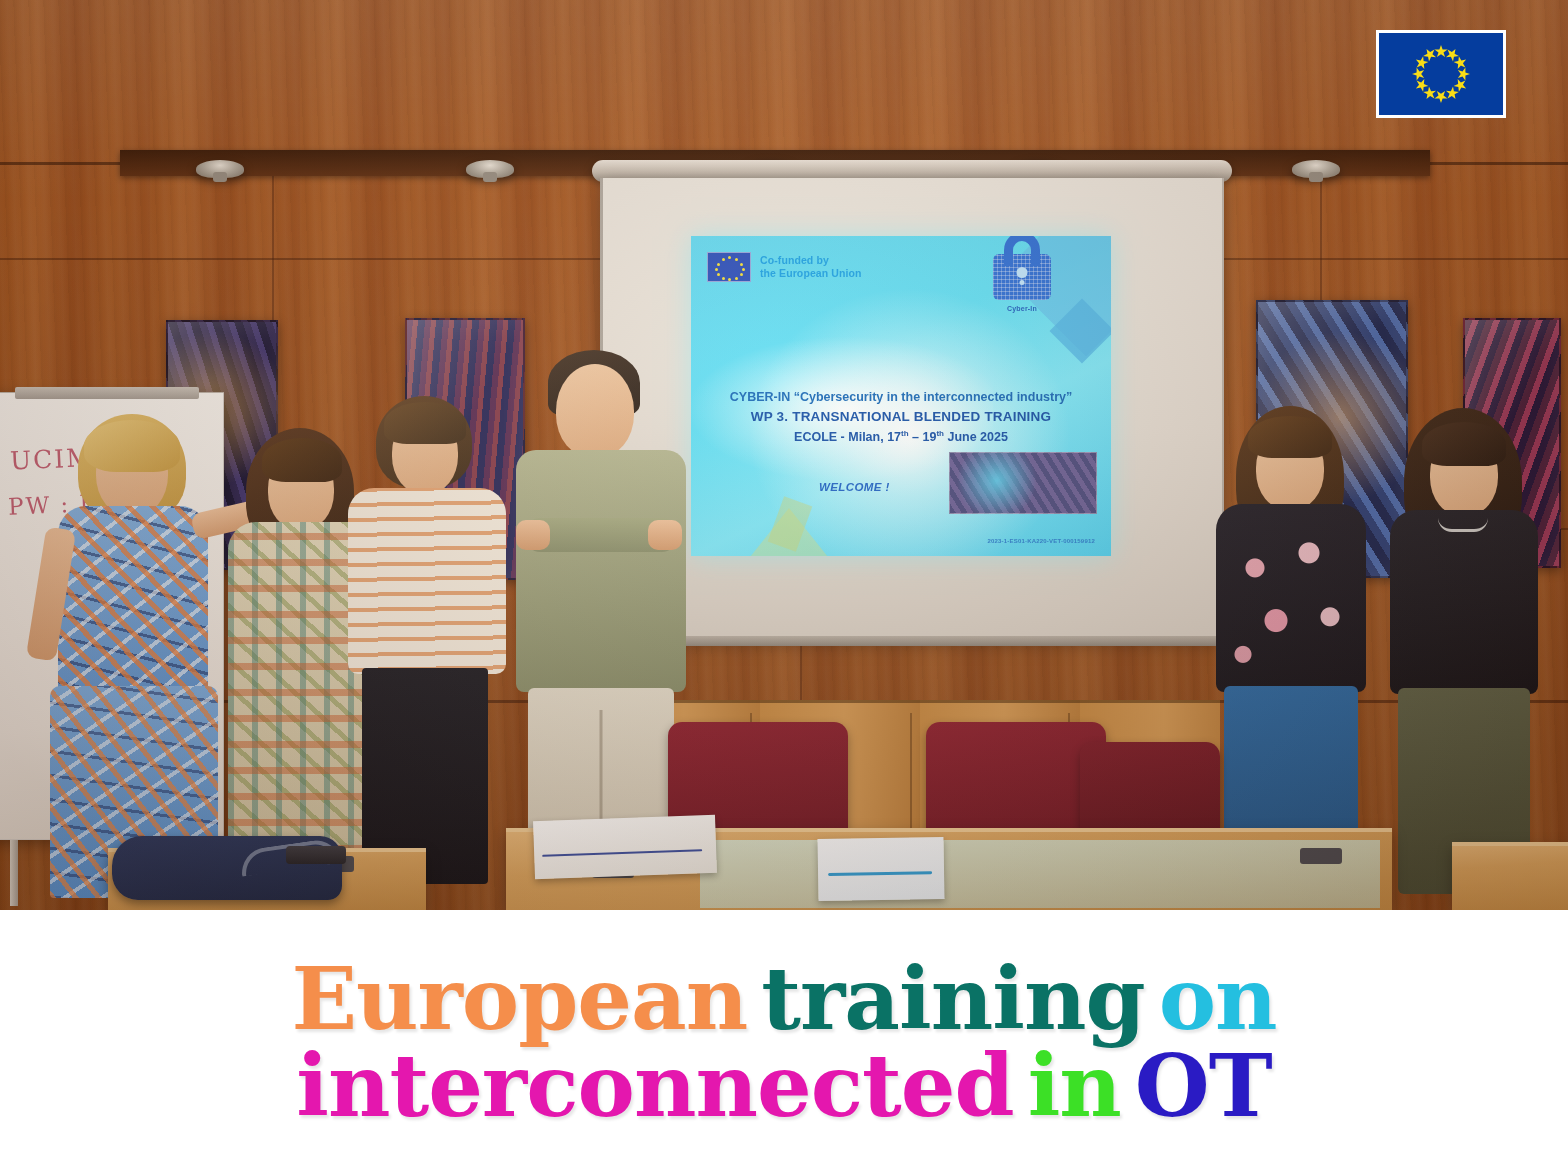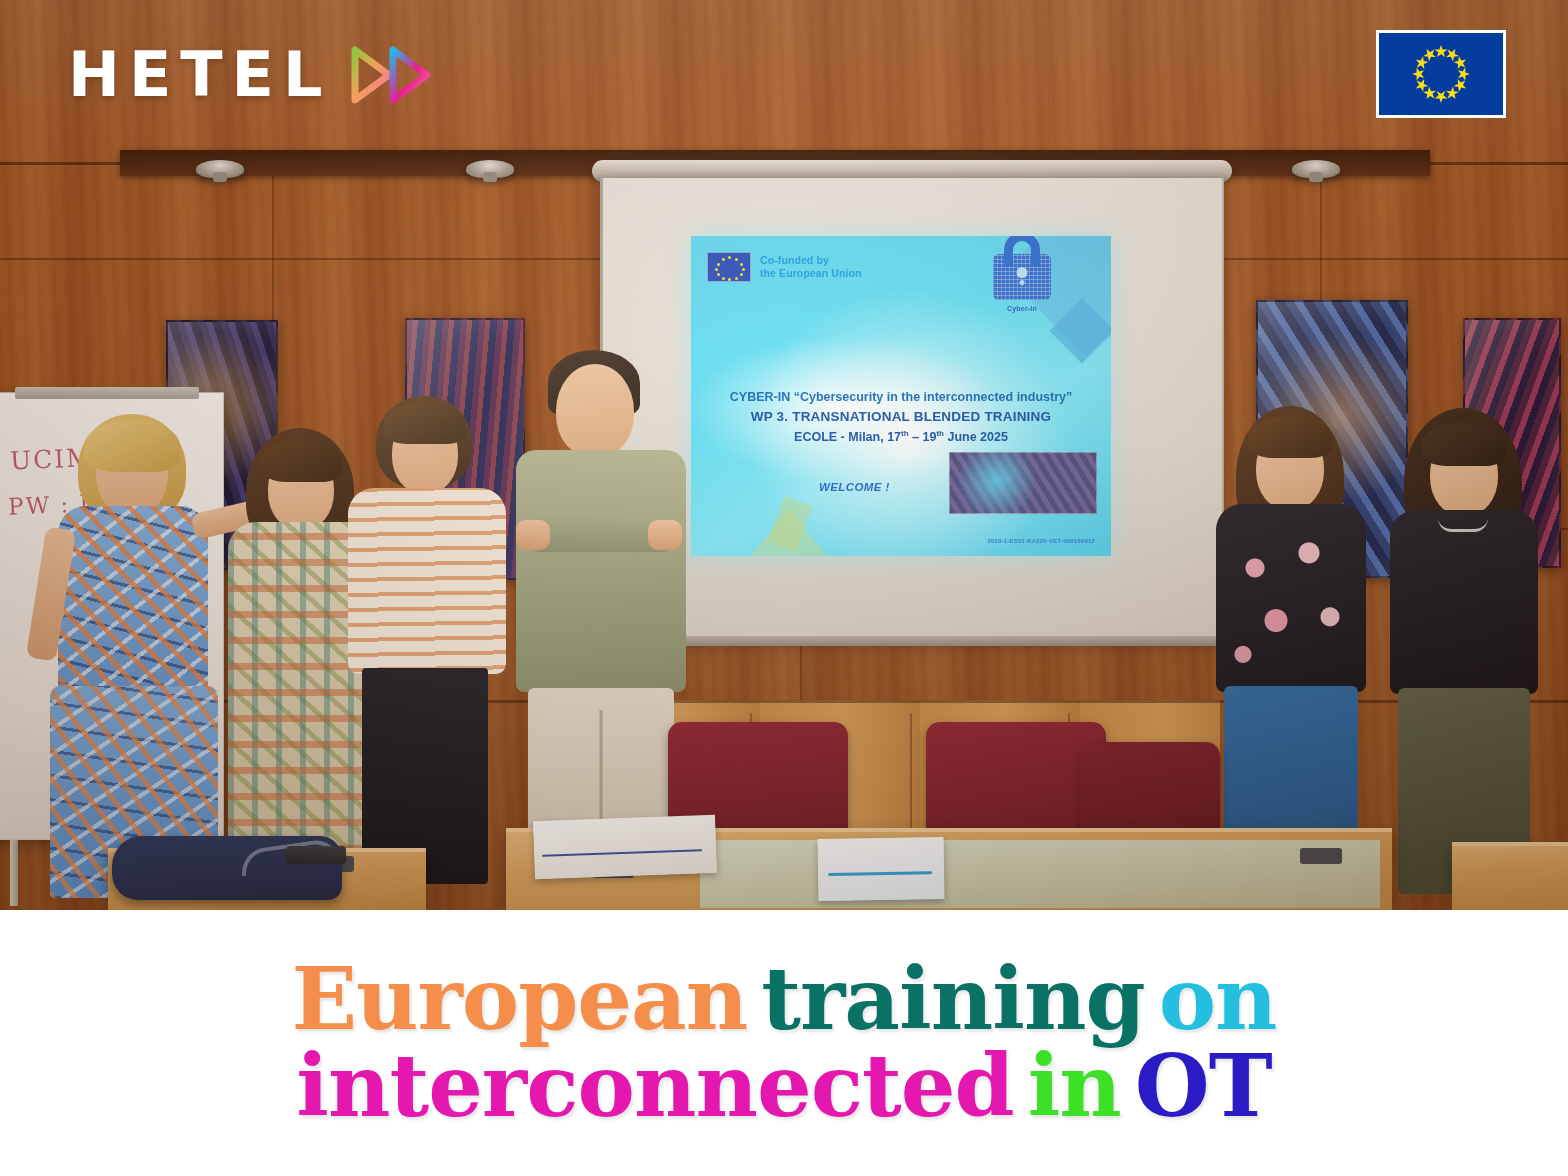--- a/index.html
+++ b/index.html
@@ -606,41 +606,20 @@
     <div class="grommet g2"></div>
     <div class="grommet g3"></div>
 
     <div class="backpack"></div>
     <div class="phone"></div>
     <div class="papers pa1"></div>
     <div class="papers pa2"></div>
 
     <div class="photo-warm"></div>
 
-    <div class="hetel">
-      <div class="hetel-word">HETEL</div>
-      <div class="hetel-mark">
-        <svg width="92" height="70" viewBox="0 0 92 70" fill="none" aria-hidden="true">
-          <defs>
-            <linearGradient id="gA" x1="0" y1="0" x2="1" y2="1">
-              <stop offset="0%" stop-color="#8dc63f"></stop>
-              <stop offset="45%" stop-color="#f5a05a"></stop>
-              <stop offset="100%" stop-color="#f06ea9"></stop>
-            </linearGradient>
-            <linearGradient id="gB" x1="0" y1="0" x2="1" y2="1">
-              <stop offset="0%" stop-color="#27b7e8"></stop>
-              <stop offset="55%" stop-color="#ec1c8e"></stop>
-              <stop offset="100%" stop-color="#f07aa8"></stop>
-            </linearGradient>
-          </defs>
-          <path d="M8 10 L8 60 L42 35 Z" stroke="url(#gA)" stroke-width="7" stroke-linejoin="round" stroke-linecap="round" fill="none"></path>
-          <path d="M46 10 L46 60 L80 35 Z" stroke="url(#gB)" stroke-width="7" stroke-linejoin="round" stroke-linecap="round" fill="none"></path>
-        </svg>
-      </div>
-    </div>
 
     <div class="eu-block">
       <div class="eu-flag">
         <svg width="124" height="82" viewBox="0 0 124 82" aria-hidden="true">
           <g fill="#f9dd16">
             <g id="starset">
               <polygon points="62,12 63.6,16.6 68.5,16.6 64.5,19.5 66.1,24.1 62,21.2 57.9,24.1 59.5,19.5 55.5,16.6 60.4,16.6"></polygon>
             </g>
             <use href="#starset" transform="rotate(30 62 41)"></use>
             <use href="#starset" transform="rotate(60 62 41)"></use>

